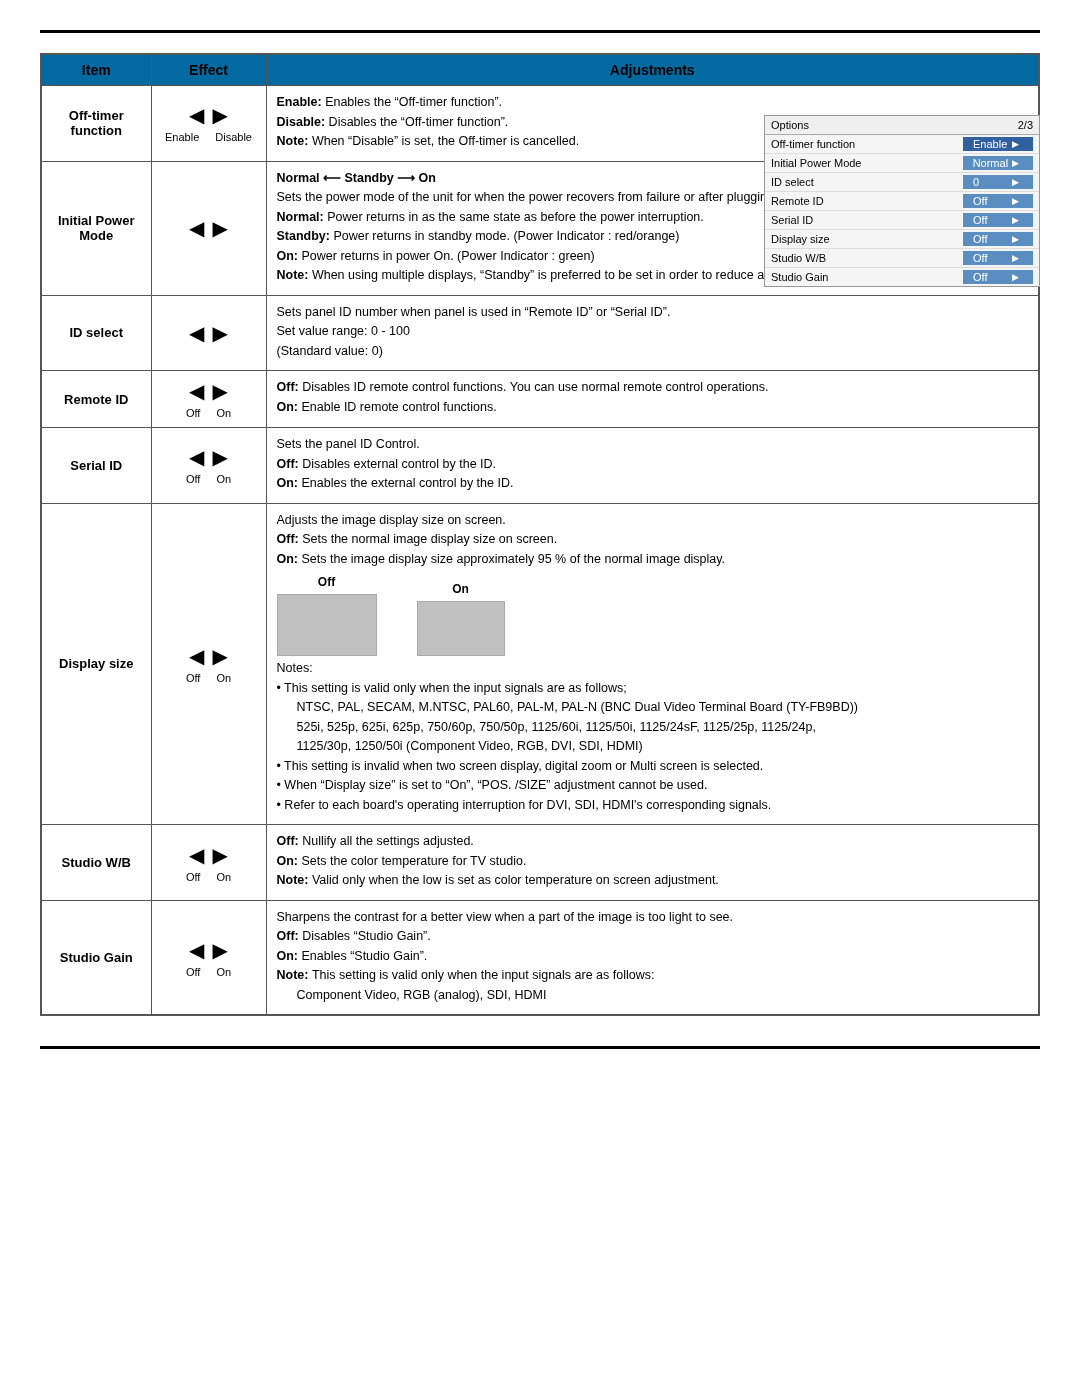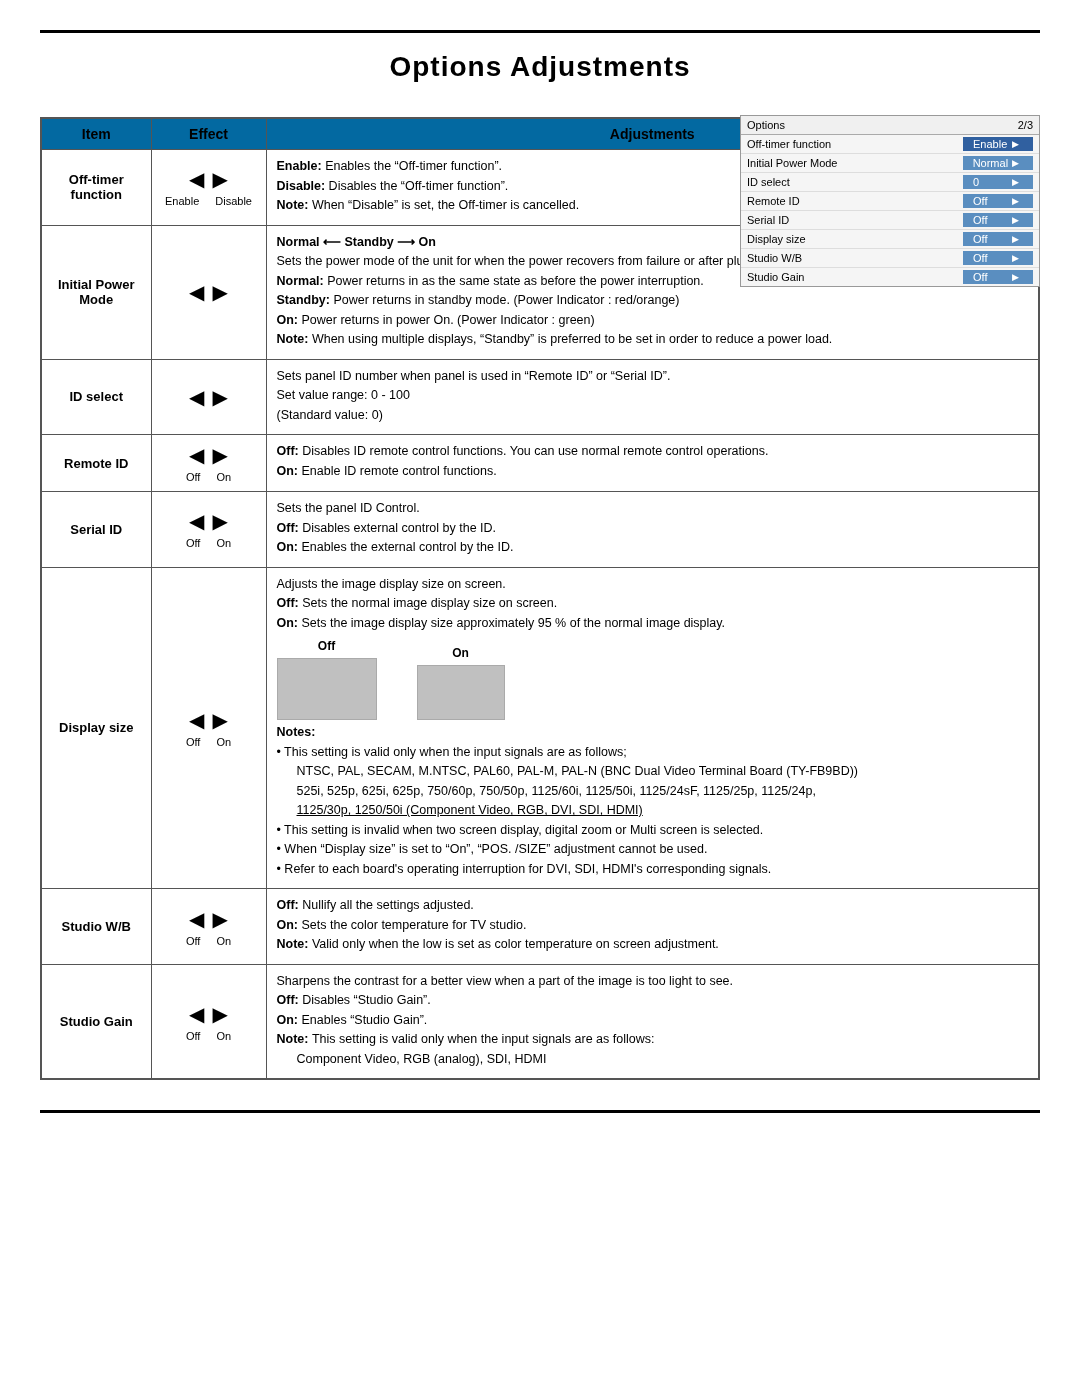--- a/index.html
+++ b/index.html
@@ -33,21 +33,21 @@
       font-weight: bold;
       padding: 18px 0 14px 0;
       letter-spacing: 1px;
     }
 
     
     .menu-box {
       position: absolute;
       top: 85px;
       right: 40px;
-      width: 300px;
+      width: 276px;
       border: 1px solid #999;
       background: #f5f5f5;
       font-size: 11px;
     }
     .menu-box-header {
       display: flex;
       justify-content: space-between;
       padding: 3px 6px;
       background: #f0f0f0;
       border-bottom: 1px solid #aaa;
@@ -170,21 +170,20 @@
       font-size: 18px;
       font-weight: bold;
     }
   </style>
 </head>
 <body>
 
 <div class="page-container">
   <div class="top-line"></div>
 
-  <h1 class="page-title">Options Adjustments</h1>
 
   <div class="menu-box">
     <div class="menu-box-header">
       <span>Options</span>
       <span>2/3</span>
     </div>
     <div id="menu-rows-container">
         <div class="menu-box-row">
           <span class="menu-box-label">Off-timer function</span>
           <div class="menu-box-value" style="background: rgb(48, 96, 160);">
@@ -369,25 +368,25 @@
               <div class="display-images" style="display: flex; gap: 40px; margin: 6px 0px 4px; align-items: flex-end;">
                 <div class="display-img-group" style="display: flex; flex-direction: column; align-items: center; gap: 3px;">
                   <span style="font-weight: bold; font-size: 12px;">Off</span>
                   <div style="width: 100px; height: 62px; border: 1px solid rgb(170, 170, 170); background: rgb(192, 192, 192);"></div>
                 </div>
                 <div class="display-img-group" style="display: flex; flex-direction: column; align-items: center; gap: 3px;">
                   <span style="font-weight: bold; font-size: 12px;">On</span>
                   <div style="width: 88px; height: 55px; border: 1px solid rgb(170, 170, 170); background: rgb(192, 192, 192);"></div>
                 </div>
               </div>
-              <p class="adj-line" style="font-weight: bold;">Notes:</p>
+              <p class="adj-line" style="font-weight: normal;">Notes:</p>
               <p class="adj-line">• This setting is valid only when the input signals are as follows;</p>
               <p class="adj-line" style="padding-left: 20px;">NTSC, PAL, SECAM, M.NTSC, PAL60, PAL-M, PAL-N (BNC Dual Video Terminal Board (TY-FB9BD))</p>
               <p class="adj-line" style="padding-left: 20px;">525i, 525p, 625i, 625p, 750/60p, 750/50p, 1125/60i, 1125/50i, 1125/24sF, 1125/25p, 1125/24p,</p>
-              <p class="adj-line" style="padding-left: 20px; text-decoration: underline;">1125/30p, 1250/50i (Component Video, RGB, DVI, SDI, HDMI)</p>
+              <p class="adj-line" style="padding-left: 20px;">1125/30p, 1250/50i (Component Video, RGB, DVI, SDI, HDMI)</p>
               <p class="adj-line">• This setting is invalid when two screen display, digital zoom or Multi screen is selected.</p>
               <p class="adj-line">• When “Display size” is set to “On”, “POS. /SIZE” adjustment cannot be used.</p>
               <p class="adj-line">• Refer to each board's operating interruption for DVI, SDI, HDMI's corresponding signals.</p>
             </td>
           </tr>
           <tr>
             <td class="col-item" style="font-weight: bold; font-size: 13px; text-align: center; vertical-align: middle;">Studio W/B</td>
             <td class="col-effect" style="text-align: center; vertical-align: middle;">
               <div class="arrow-control">
                 <div class="arrow-row">

